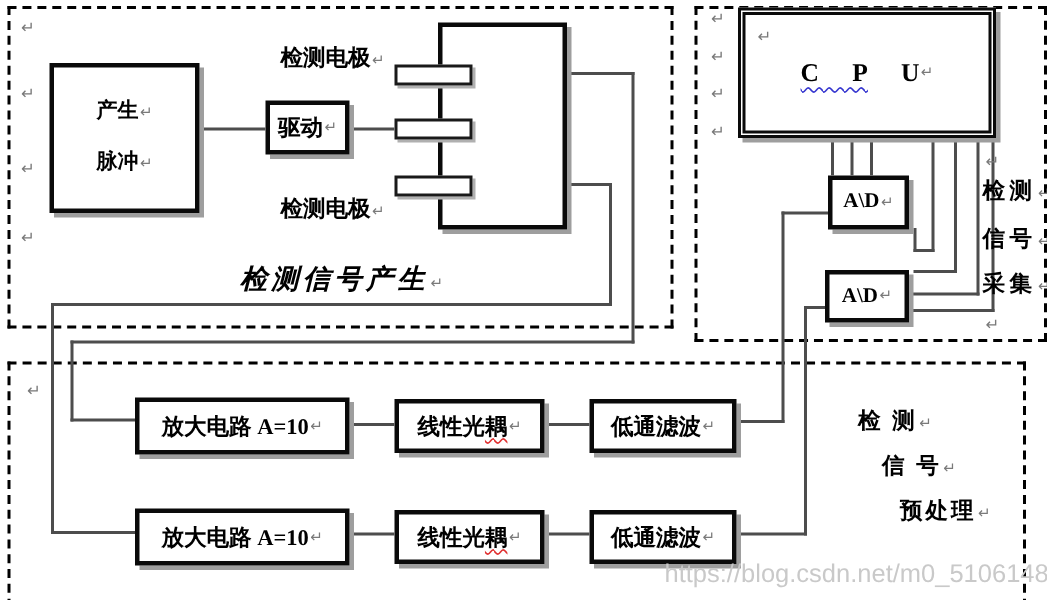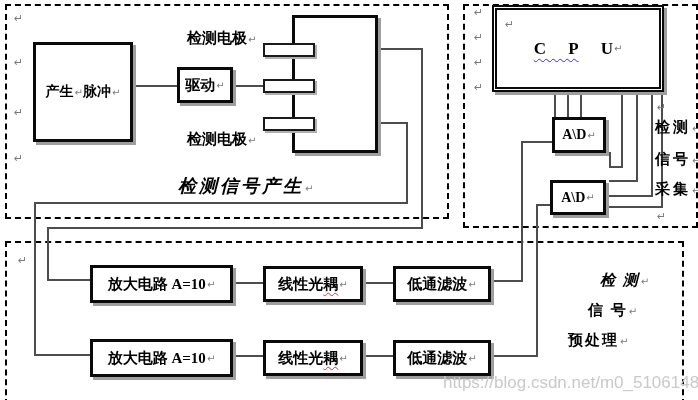--- a/index.html
+++ b/index.html
@@ -18,25 +18,25 @@
     position:absolute;background:#fff;border:2px solid #1a1a1a;
     box-shadow:2px 2px 0 #b0b0b0;z-index:7;
   }
   .line{position:absolute;background:#4d4d4d;z-index:5;}
   .hl{height:2px;} .vl{width:2px;}
   .lbl{position:absolute;font-weight:bold;font-size:15px;white-space:nowrap;z-index:8;}
   .pmark{position:absolute;color:#7a7a7a;font-size:11px;z-index:8;font-family:"DejaVu Sans",sans-serif;font-weight:normal;}
   .pm{color:#7a7a7a;font-size:10px;font-weight:normal;font-family:"DejaVu Sans",sans-serif;margin-left:1px;}
   .wavy-blue{text-decoration:underline wavy #3535cf 1px;text-underline-offset:4px;text-decoration-skip-ink:none;}
   .wavy-red{text-decoration:underline wavy #e03030 1px;text-underline-offset:3px;text-decoration-skip-ink:none;}
-  .gen-title{font-size:18px;font-style:italic;letter-spacing:3px;margin-left:18px;}
+  .gen-title{font-size:18px;font-style:italic;letter-spacing:3px;}
   .acq-title{letter-spacing:3px;}
   .cpu-gap{margin-left:22px;}
   .wm{position:absolute;color:#c9c9c9;font-size:17px;z-index:9;font-family:"Liberation Sans","DejaVu Sans",sans-serif;white-space:nowrap;}
-  .plines{display:flex;flex-direction:row;align-items:center;line-height:33px;font-size:14px;}
+  .plines{display:flex;flex-direction:column;align-items:center;line-height:33px;font-size:14px;}
 </style>
 </head>
 <body>
 
 <div id="stage">
 
   <div class="dashed" style="left:5px;top:4px;width:440px;height:211px;"></div>
   <div class="dashed" style="left:463px;top:4px;width:231px;height:220px;"></div>
   <div class="dashed" style="left:5px;top:241px;width:675px;height:170px;"></div>
 
@@ -101,23 +101,23 @@
   </div>
   <div class="sbox" style="left:263px;top:340px;width:94px;height:30px;">
     <span><span>线性光</span><span class="wavy-red">耦</span></span>
       <span class="pm">↵</span>
   </div>
   <div class="sbox" style="left:393px;top:340px;width:92px;height:30px;">
     <span>低通滤波</span>
       <span class="pm">↵</span>
   </div>
 
-  <div class="lbl" style="left:600px;top:271px;letter-spacing:2px;font-style:italic;"><span>检 测</span><span class="pm">↵</span></div>
+  <div class="lbl" style="left:572px;top:271px;letter-spacing:2px;"><span>检 测</span><span class="pm">↵</span></div>
   <div class="lbl" style="left:588px;top:301px;letter-spacing:2px;"><span>信 号</span><span class="pm">↵</span></div>
-  <div class="lbl" style="left:568px;top:331px;letter-spacing:2px;"><span>预处理</span><span class="pm">↵</span></div>
+  <div class="lbl" style="left:600px;top:331px;letter-spacing:2px;"><span>预处理</span><span class="pm">↵</span></div>
 
   <div class="line hl" style="left:133px;top:85px;width:44px;"></div>
   <div class="line hl" style="left:227px;top:85px;width:36px;"></div>
   <div class="line hl" style="left:311px;top:48px;width:112px;"></div>
   <div class="line vl" style="left:421px;top:48px;height:181px;"></div>
   <div class="line hl" style="left:47px;top:227px;width:376px;"></div>
   <div class="line vl" style="left:47px;top:227px;height:54px;"></div>
   <div class="line hl" style="left:47px;top:279px;width:43px;"></div>
   <div class="line hl" style="left:311px;top:122px;width:97px;"></div>
   <div class="line vl" style="left:406px;top:122px;height:82px;"></div>

